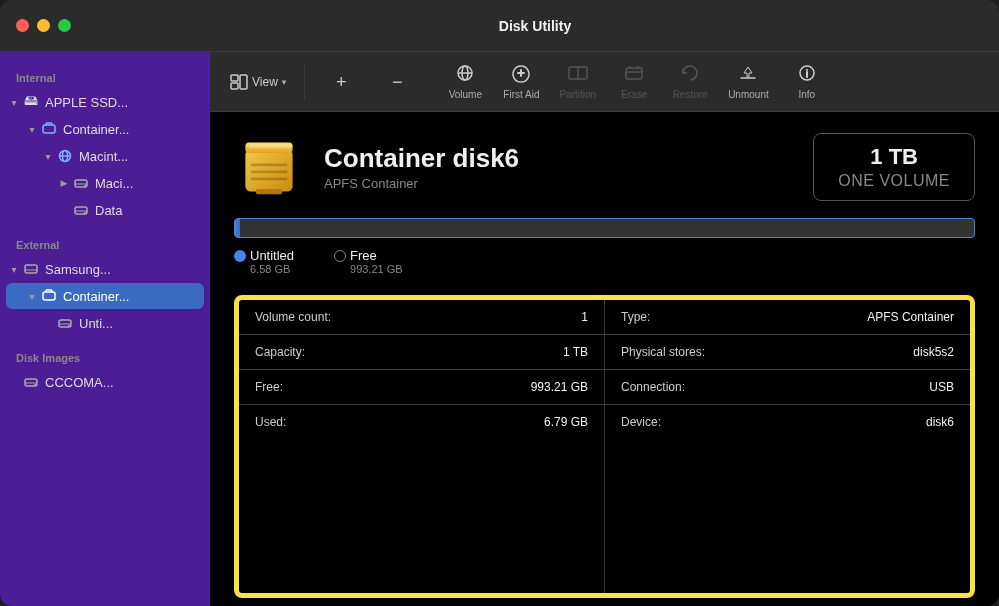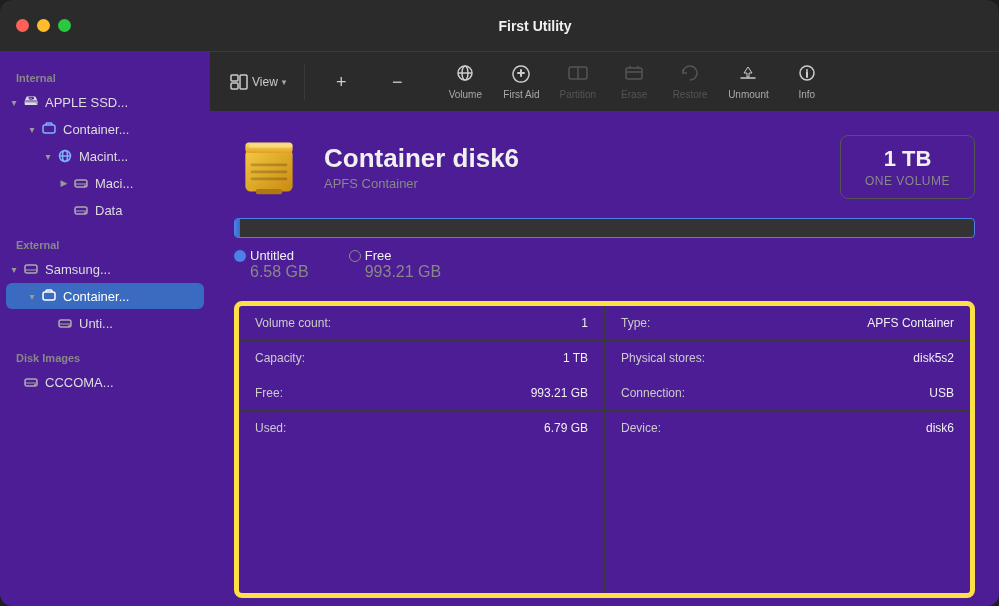--- a/index.html
+++ b/index.html
@@ -159,21 +159,21 @@
       padding: 4px 8px;
       border-radius: 6px;
       cursor: pointer;
       color: #ccc;
       font-size: 12px;
     }
 
     
     .content {
       flex: 1;
-      background: #4c1d95;
+      background: #000000;
       display: flex;
       flex-direction: column;
       overflow: hidden;
     }
 
     
     .disk-header {
       display: flex;
       align-items: center;
       padding: 20px 24px 16px 24px;
@@ -207,21 +207,21 @@
       border-radius: 8px;
       padding: 10px 24px;
       min-width: 110px;
     }
     .disk-size-value {
       font-size: 22px;
       font-weight: 600;
       color: #f0f0f0;
     }
     .disk-size-label {
-      font-size: 12px;
+      font-size: 16px;
       color: #888;
       text-transform: uppercase;
       letter-spacing: 0.5px;
       margin-top: 2px;
     }
 
     
     .partition-section {
       padding: 0 24px 12px 24px;
     }
@@ -258,21 +258,21 @@
     .legend-dot.empty {
       background: transparent;
       border: 1.5px solid #888;
     }
     .legend-text .legend-name {
       font-size: 13px;
       color: #f0f0f0;
       font-weight: 500;
     }
     .legend-text .legend-size {
-      font-size: 16px;
+      font-size: 11px;
       color: #888;
     }
 
     
     .info-grid {
       display: flex;
       margin: 8px 24px;
       border: 5px solid #fde047;
       border-radius: 8px;
       overflow: hidden;
@@ -309,21 +309,21 @@
   </style>
 </head>
 <body>
 
 <div class="title-bar">
   <div class="traffic-lights">
     <div class="traffic-light close"></div>
     <div class="traffic-light minimize"></div>
     <div class="traffic-light maximize"></div>
   </div>
-  <div class="title-bar-title">First Utility</div>
+  <div class="title-bar-title">Disk Utility</div>
 </div>
 
 <div class="main-layout">
 
   <div class="sidebar">
 
     <div class="sidebar-section-label">Internal</div>
 
     <div class="sidebar-item">
       <span class="chevron">▾</span>

